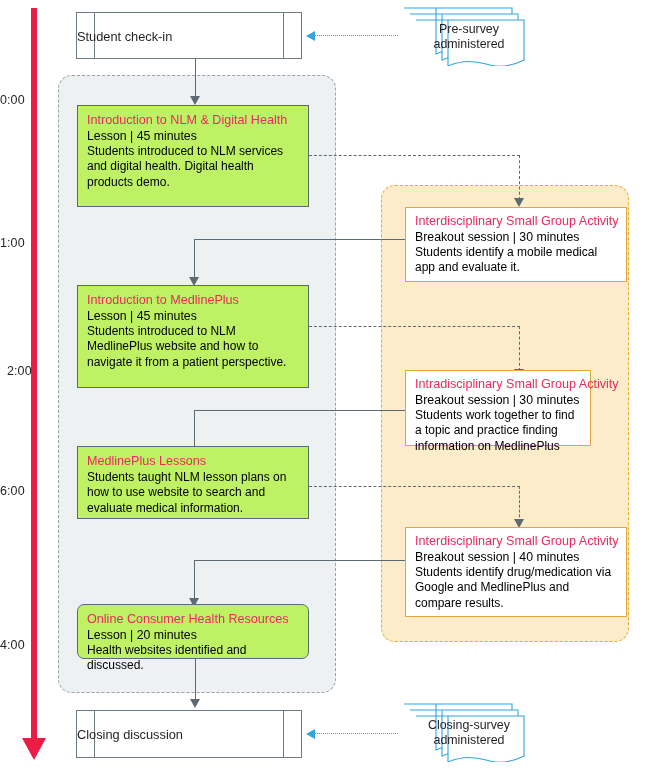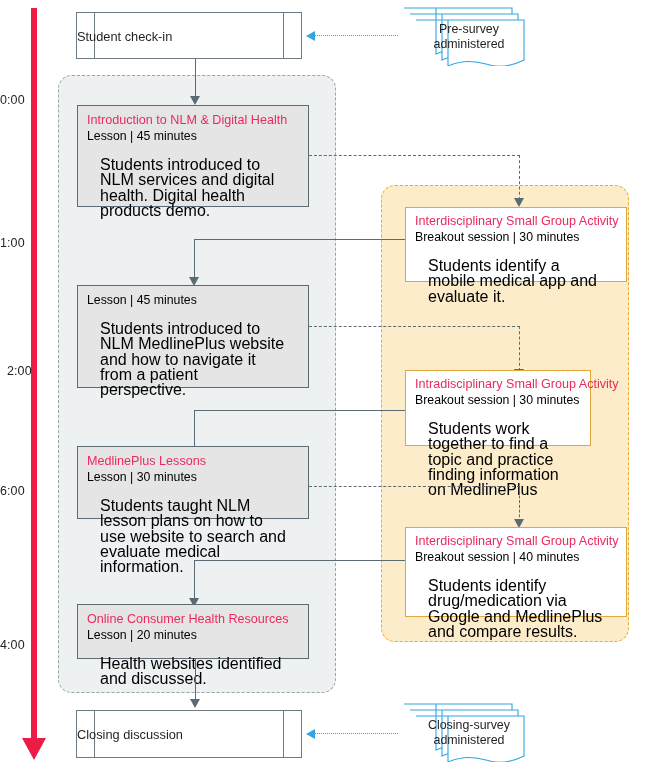--- a/index.html
+++ b/index.html
@@ -55,21 +55,21 @@
     width:248px;height:457px;
     background:#fcecca;
     border:1.6px dashed #f0a92c;
     border-radius:14px;
     box-sizing:border-box;
   }
 
   
   .lesson-box{
     position:absolute;
-    background:#e5e5e5;
+    background:#bef264;
     border:1.3px solid #5c6b73;
     box-sizing:border-box;
     padding:7px 8px 6px 9px;
   }
   .activity-box{
     position:absolute;
     background:#ffffff;
     border:1.3px solid #e0a83a;
     box-sizing:border-box;
     padding:6px 8px 6px 9px;
@@ -82,23 +82,23 @@
     white-space:nowrap;
   }
   .box-sub{
     color:#000000;
     font-size:12.3px;
     line-height:15px;
     margin:0;
   }
   .box-body{
     color:#000000;
-    font-size:16px;
+    font-size:12px;
     line-height:15.3px;
-    margin:13px;
+    margin:0;
   }
 
   
   .term-box{
     position:absolute;
     background:#ffffff;
     border:1.3px solid #6f7b82;
     box-sizing:border-box;
   }
   .term-box .divider{
@@ -196,59 +196,59 @@
     <p class="box-title">Interdisciplinary Small Group Activity</p>
     <p class="box-sub">Breakout session | 30 minutes</p>
     <p class="box-body">Students identify a mobile medical app and evaluate it.</p>
   </div>
 
   <div class="ln ln-h" style="left:194px;top:239px;width:211px;"></div>
   <div class="ln ln-v" style="left:194px;top:239px;height:42px;"></div>
   <div class="arrow-down" style="left:189.2px;top:277px;"></div>
 
   <div class="lesson-box" style="left:77px;top:285px;width:232px;height:103px;">
+    <p class="box-title">Introduction to MedlinePlus</p>
     <p class="box-sub">Lesson | 45 minutes</p>
     <p class="box-body">Students introduced to NLM MedlinePlus website and how to navigate it from a patient perspective.</p>
   </div>
 
   <div class="dash-h" style="left:309px;top:326px;width:211px;"></div>
   <div class="dash-v" style="left:519px;top:326px;height:45px;"></div>
   <div class="arrow-down" style="left:514.2px;top:369px;"></div>
 
   <div class="activity-box" style="left:405px;top:370px;width:186px;height:76px;">
     <p class="box-title">Intradisciplinary Small Group Activity</p>
     <p class="box-sub">Breakout session | 30 minutes</p>
     <p class="box-body">Students work together to find a topic and practice finding information on MedlinePlus</p>
   </div>
 
   <div class="ln ln-h" style="left:194px;top:410px;width:211px;"></div>
   <div class="ln ln-v" style="left:194px;top:410px;height:42px;"></div>
   <div class="arrow-down" style="left:189.2px;top:448px;"></div>
 
   <div class="lesson-box" style="left:77px;top:446px;width:232px;height:73px;">
     <p class="box-title">MedlinePlus Lessons</p>
-    <p class="box-sub">Lesson | 30 minutes</p>
     <p class="box-body">Students taught NLM lesson plans on how to use website to search and evaluate medical information.</p>
   </div>
 
   <div class="dash-h" style="left:309px;top:486px;width:211px;"></div>
   <div class="dash-v" style="left:519px;top:486px;height:36px;"></div>
   <div class="arrow-down" style="left:514.2px;top:519px;"></div>
 
   <div class="activity-box" style="left:405px;top:527px;width:222px;height:90px;">
     <p class="box-title">Interdisciplinary Small Group Activity</p>
     <p class="box-sub">Breakout session | 40 minutes</p>
     <p class="box-body">Students identify drug/medication via Google and MedlinePlus and compare results.</p>
   </div>
 
   <div class="ln ln-h" style="left:194px;top:560px;width:211px;"></div>
   <div class="ln ln-v" style="left:194px;top:560px;height:42px;"></div>
   <div class="arrow-down" style="left:189.2px;top:598px;"></div>
 
-  <div class="lesson-box" style="left:77px;top:604px;width:232px;height:55px;">
+  <div class="lesson-box" style="left:77px;top:604px;width:232px;height:55px;border-radius:7px;">
     <p class="box-title">Online Consumer Health Resources</p>
     <p class="box-sub">Lesson | 20 minutes</p>
     <p class="box-body">Health websites identified and discussed.</p>
   </div>
 
   <div class="ln ln-v" style="left:195px;top:659px;height:44px;"></div>
   <div class="arrow-down" style="left:190.2px;top:699px;"></div>
 
   <div class="term-box" style="left:76px;top:710px;width:226px;height:48px;">
     <div class="divider" style="left:17px;"></div>

